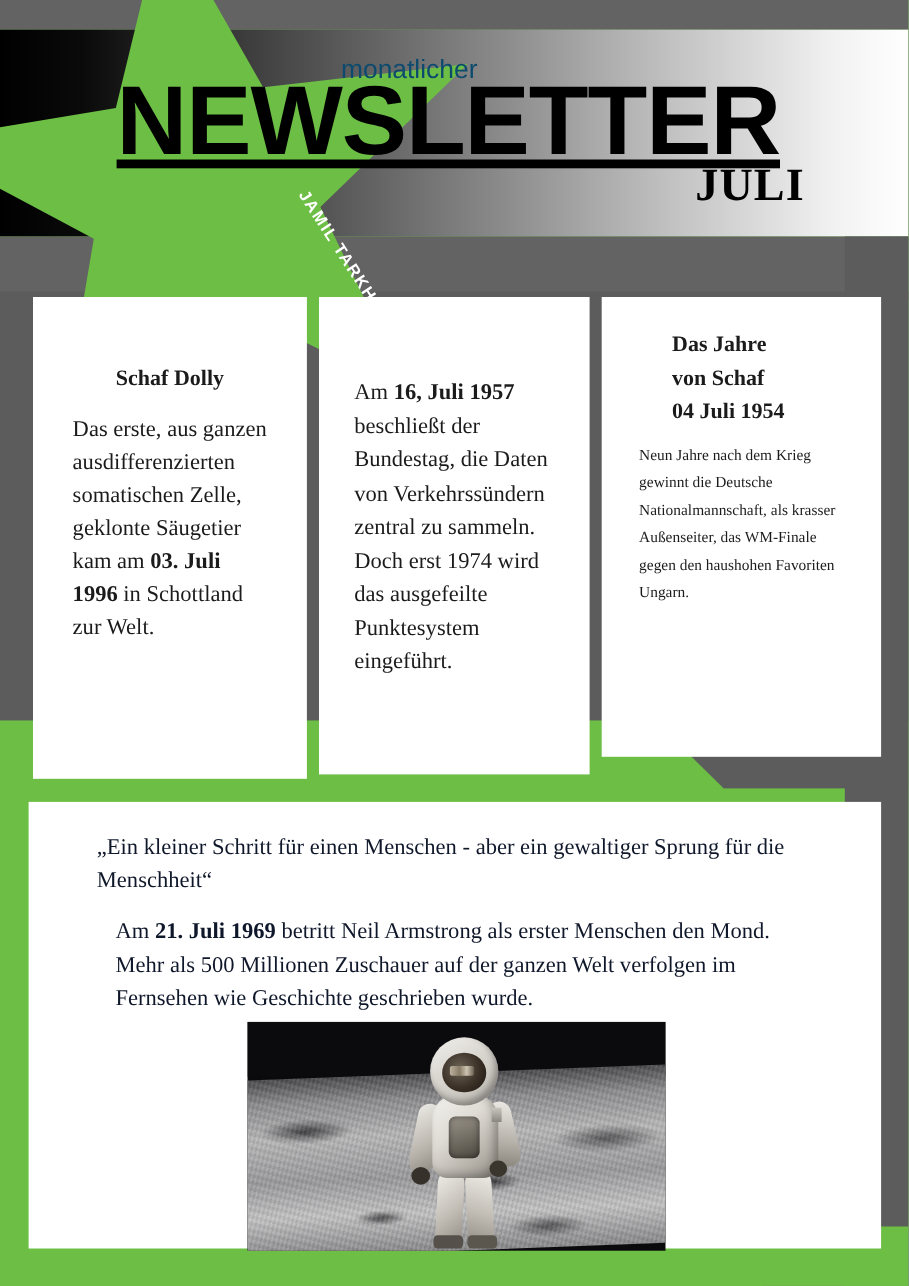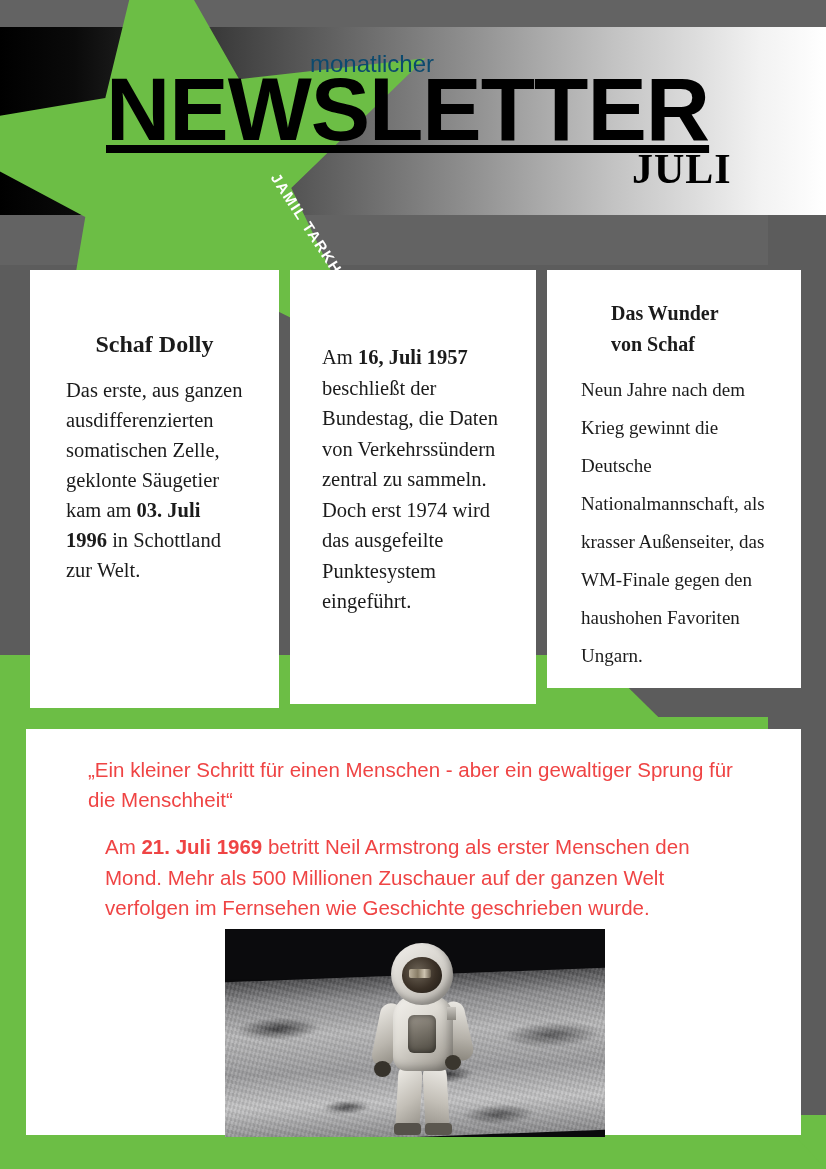--- a/index.html
+++ b/index.html
@@ -74,35 +74,35 @@
     position:absolute;background:#ffffff;
     font-family:"Liberation Serif", serif;
     color:#1b1b1b;
     box-sizing:border-box;
   }
   .card-1{left:30px;top:270px;width:249px;height:438px;padding:60px 24px 0 24px;}
   .card-2{left:290px;top:270px;width:246px;height:434px;padding:60px 18px 0 20px;}
   .card-3{left:547px;top:270px;width:254px;height:418px;padding:28px 14px 0 22px;}
 
   .card-title{
-    font-weight:bold;font-size:24px;line-height:29px;margin:0 0 16px 0;
+    font-weight:bold;font-size:20px;line-height:29px;margin:0 0 16px 0;
   }
   .t-center{text-align:center;}
   .t-indent{padding-left:42px;}
   .card-body{font-size:20.5px;line-height:30px;margin:12px;}
   .card-2 .card-body{font-size:20.5px;line-height:30.5px;}
-  .card-3 .card-body{font-size:19px;line-height:38px;}
+  .card-3 .card-body{font-size:14px;line-height:25px;}
   .card-3 .card-title{font-size:20px;line-height:30.5px;margin-bottom:8px;}
   b{font-weight:bold;}
 
   
   .bottom-panel{
     position:absolute;left:26px;top:729px;width:775px;height:406px;background:#ffffff;
     box-sizing:border-box;padding:26px 36px 0 62px;
-    font-family:Liberation Sans, sans-serif;color:#ef4444;
+    font-family:Liberation Serif, serif;color:#0f172a;
   }
   .quote{font-size:20.5px;line-height:30px;margin:0 0 16px 0;}
   .lead{font-size:20.5px;line-height:30.5px;margin:17px;}
 
   
   .photo{
     position:absolute;left:199px;top:200px;width:380px;height:208px;overflow:hidden;
     background:#0a0a0c;
   }
   .moon-ground{
@@ -204,22 +204,23 @@
     <div class="card-title t-center">Schaf Dolly</div>
     <p class="card-body"><span>Das erste, aus ganzen ausdifferenzierten somatischen Zelle, geklonte Säugetier kam am </span><b>03. Juli 1996</b><span> in Schottland zur Welt.</span></p>
   </div>
 
   <div class="card card-2">
     <p class="card-body"><span>Am </span><b>16, Juli 1957</b><span> beschließt der Bundestag, die Daten von Verkehrssündern zentral zu sammeln. Doch erst 1974 wird das ausgefeilte Punktesystem eingeführt.</span></p>
   </div>
 
   <div class="card card-3">
     <div class="card-title t-indent">
-      <div>Das Wunder</div>
+      <div>Das Jahre</div>
       <div>von Schaf</div>
+      <div>04 Juli 1954</div>
     </div>
     <p class="card-body">Neun Jahre nach dem Krieg gewinnt die Deutsche Nationalmannschaft, als krasser Außenseiter, das WM-Finale gegen den haushohen Favoriten Ungarn.</p>
   </div>
 
   <div class="bottom-panel">
     <p class="quote">„Ein kleiner Schritt für einen Menschen - aber ein gewaltiger Sprung für die Menschheit“</p>
     <p class="lead"><span>Am </span><b>21. Juli 1969</b><span> betritt Neil Armstrong als erster Menschen den Mond. Mehr als 500 Millionen Zuschauer auf der ganzen Welt verfolgen im Fernsehen wie Geschichte geschrieben wurde.</span></p>
 
     <div class="photo">
       <div class="sky"></div>

